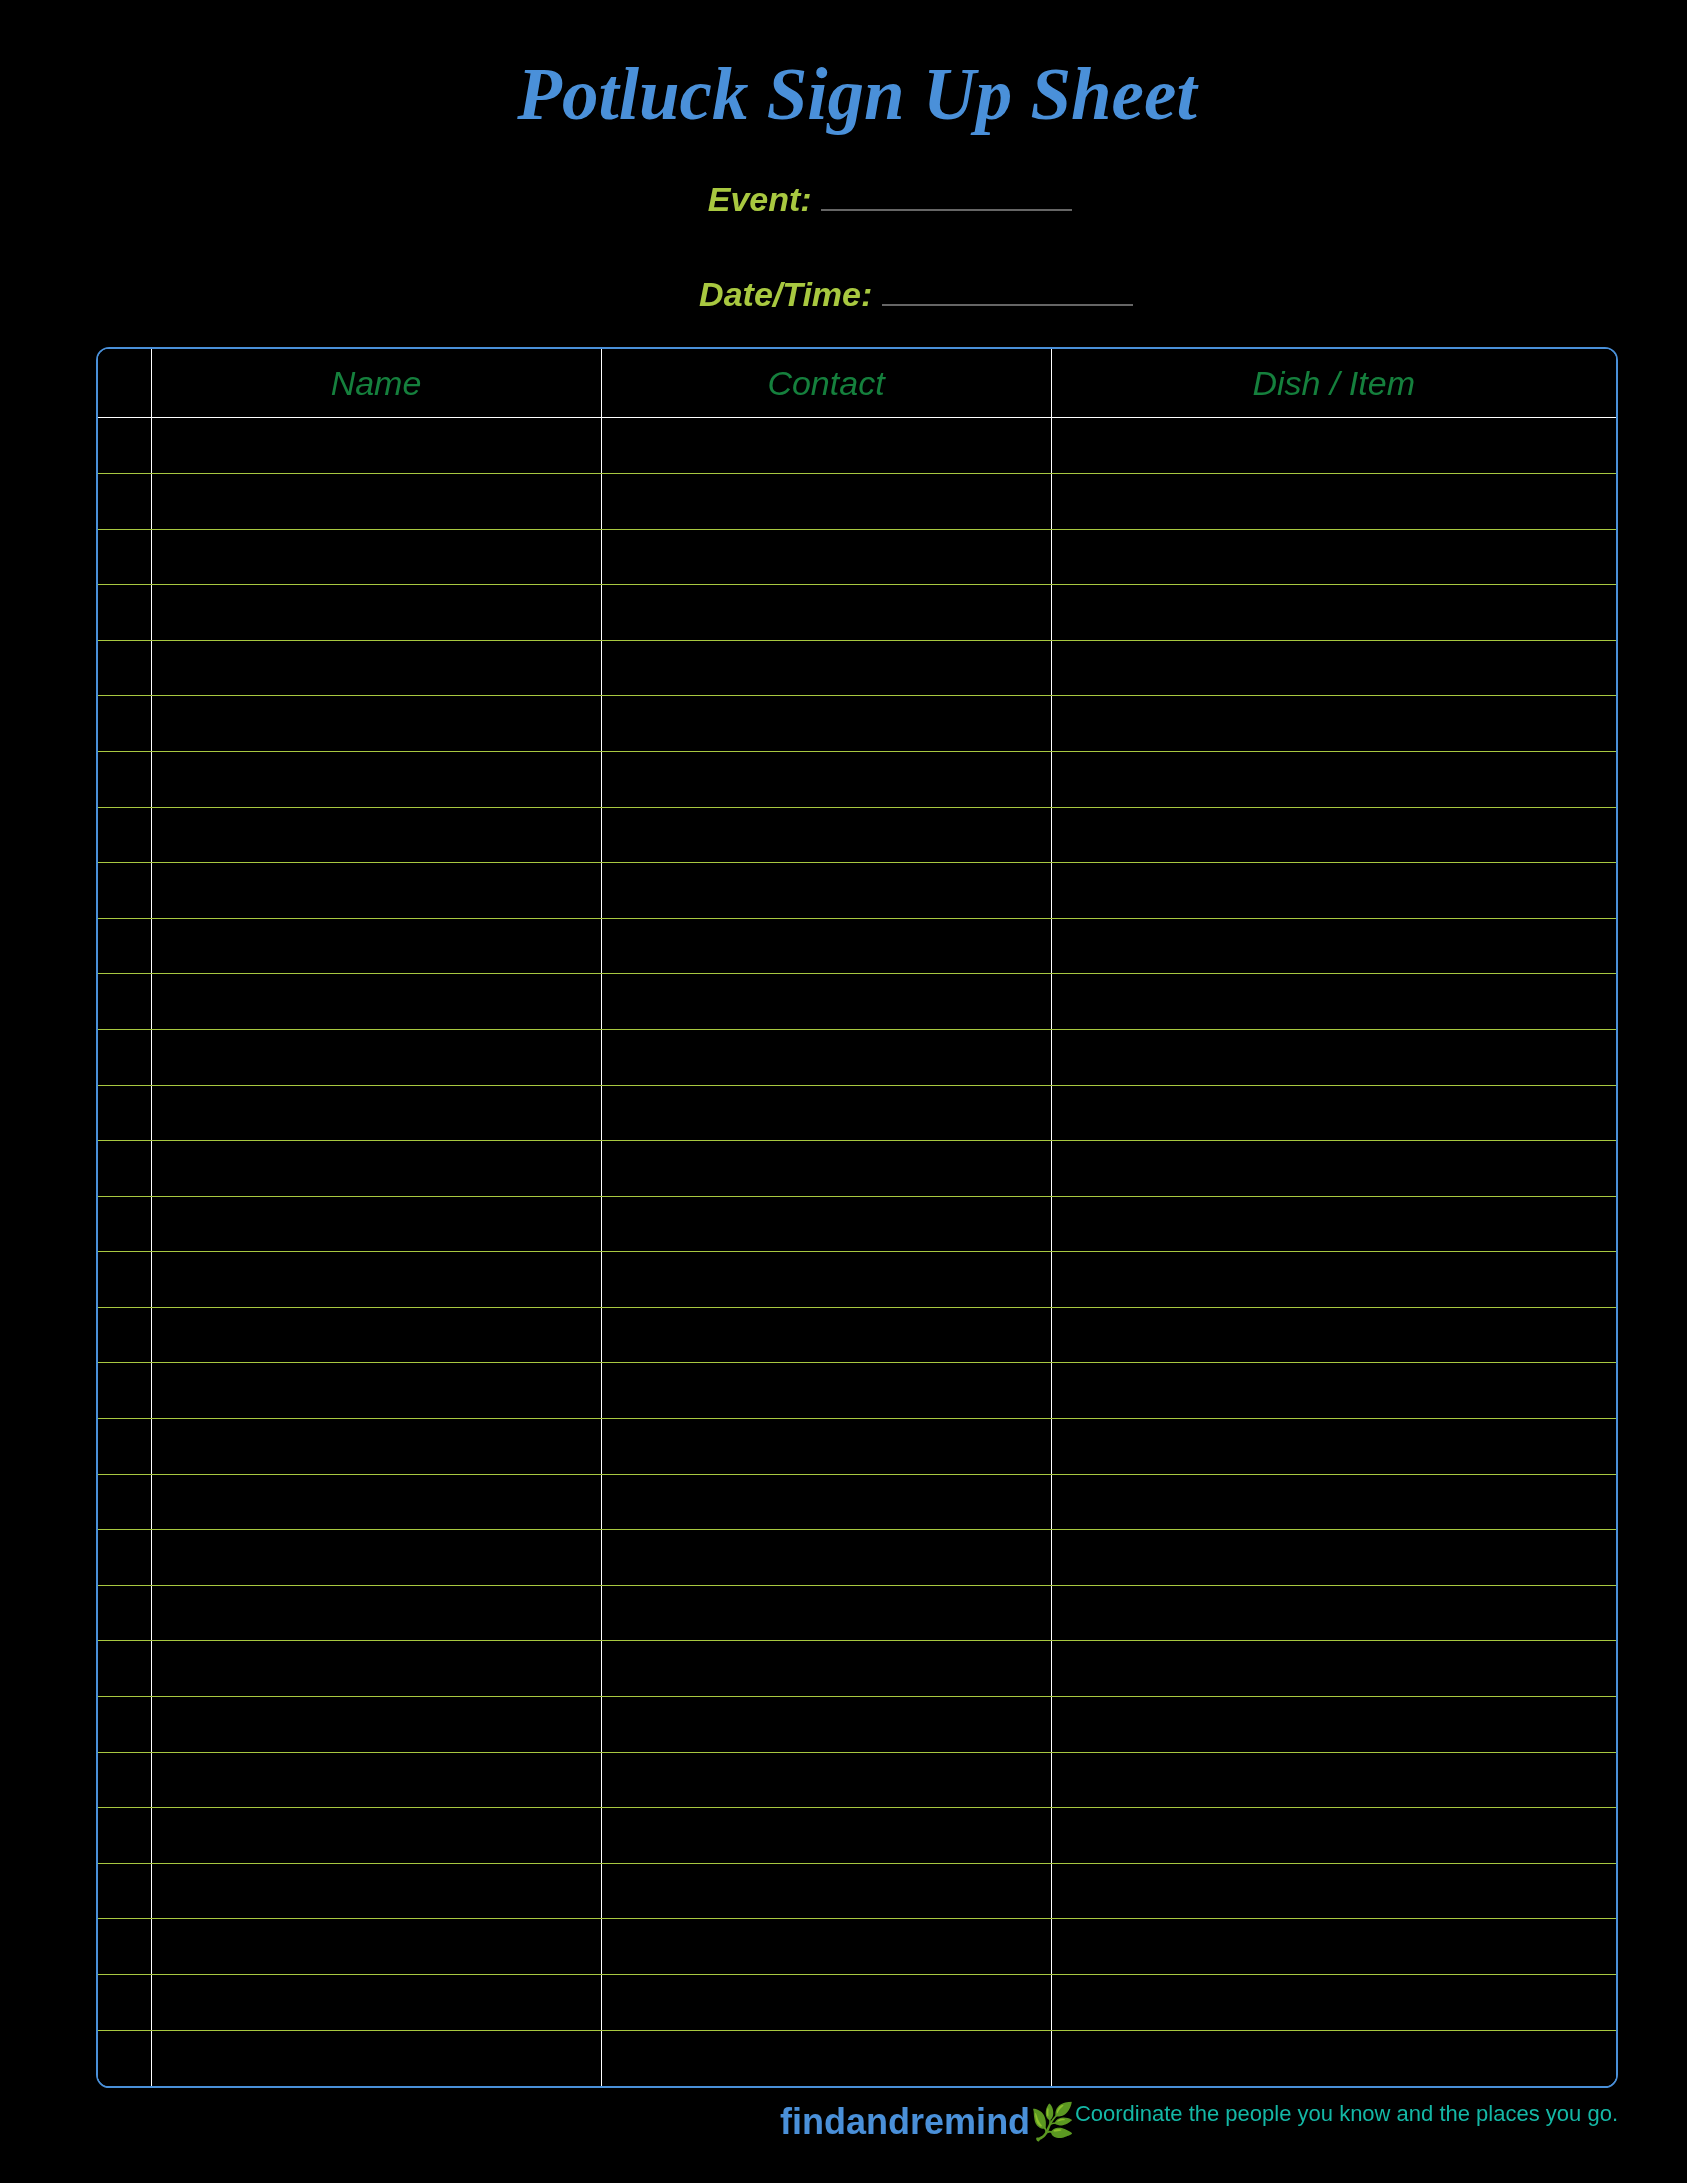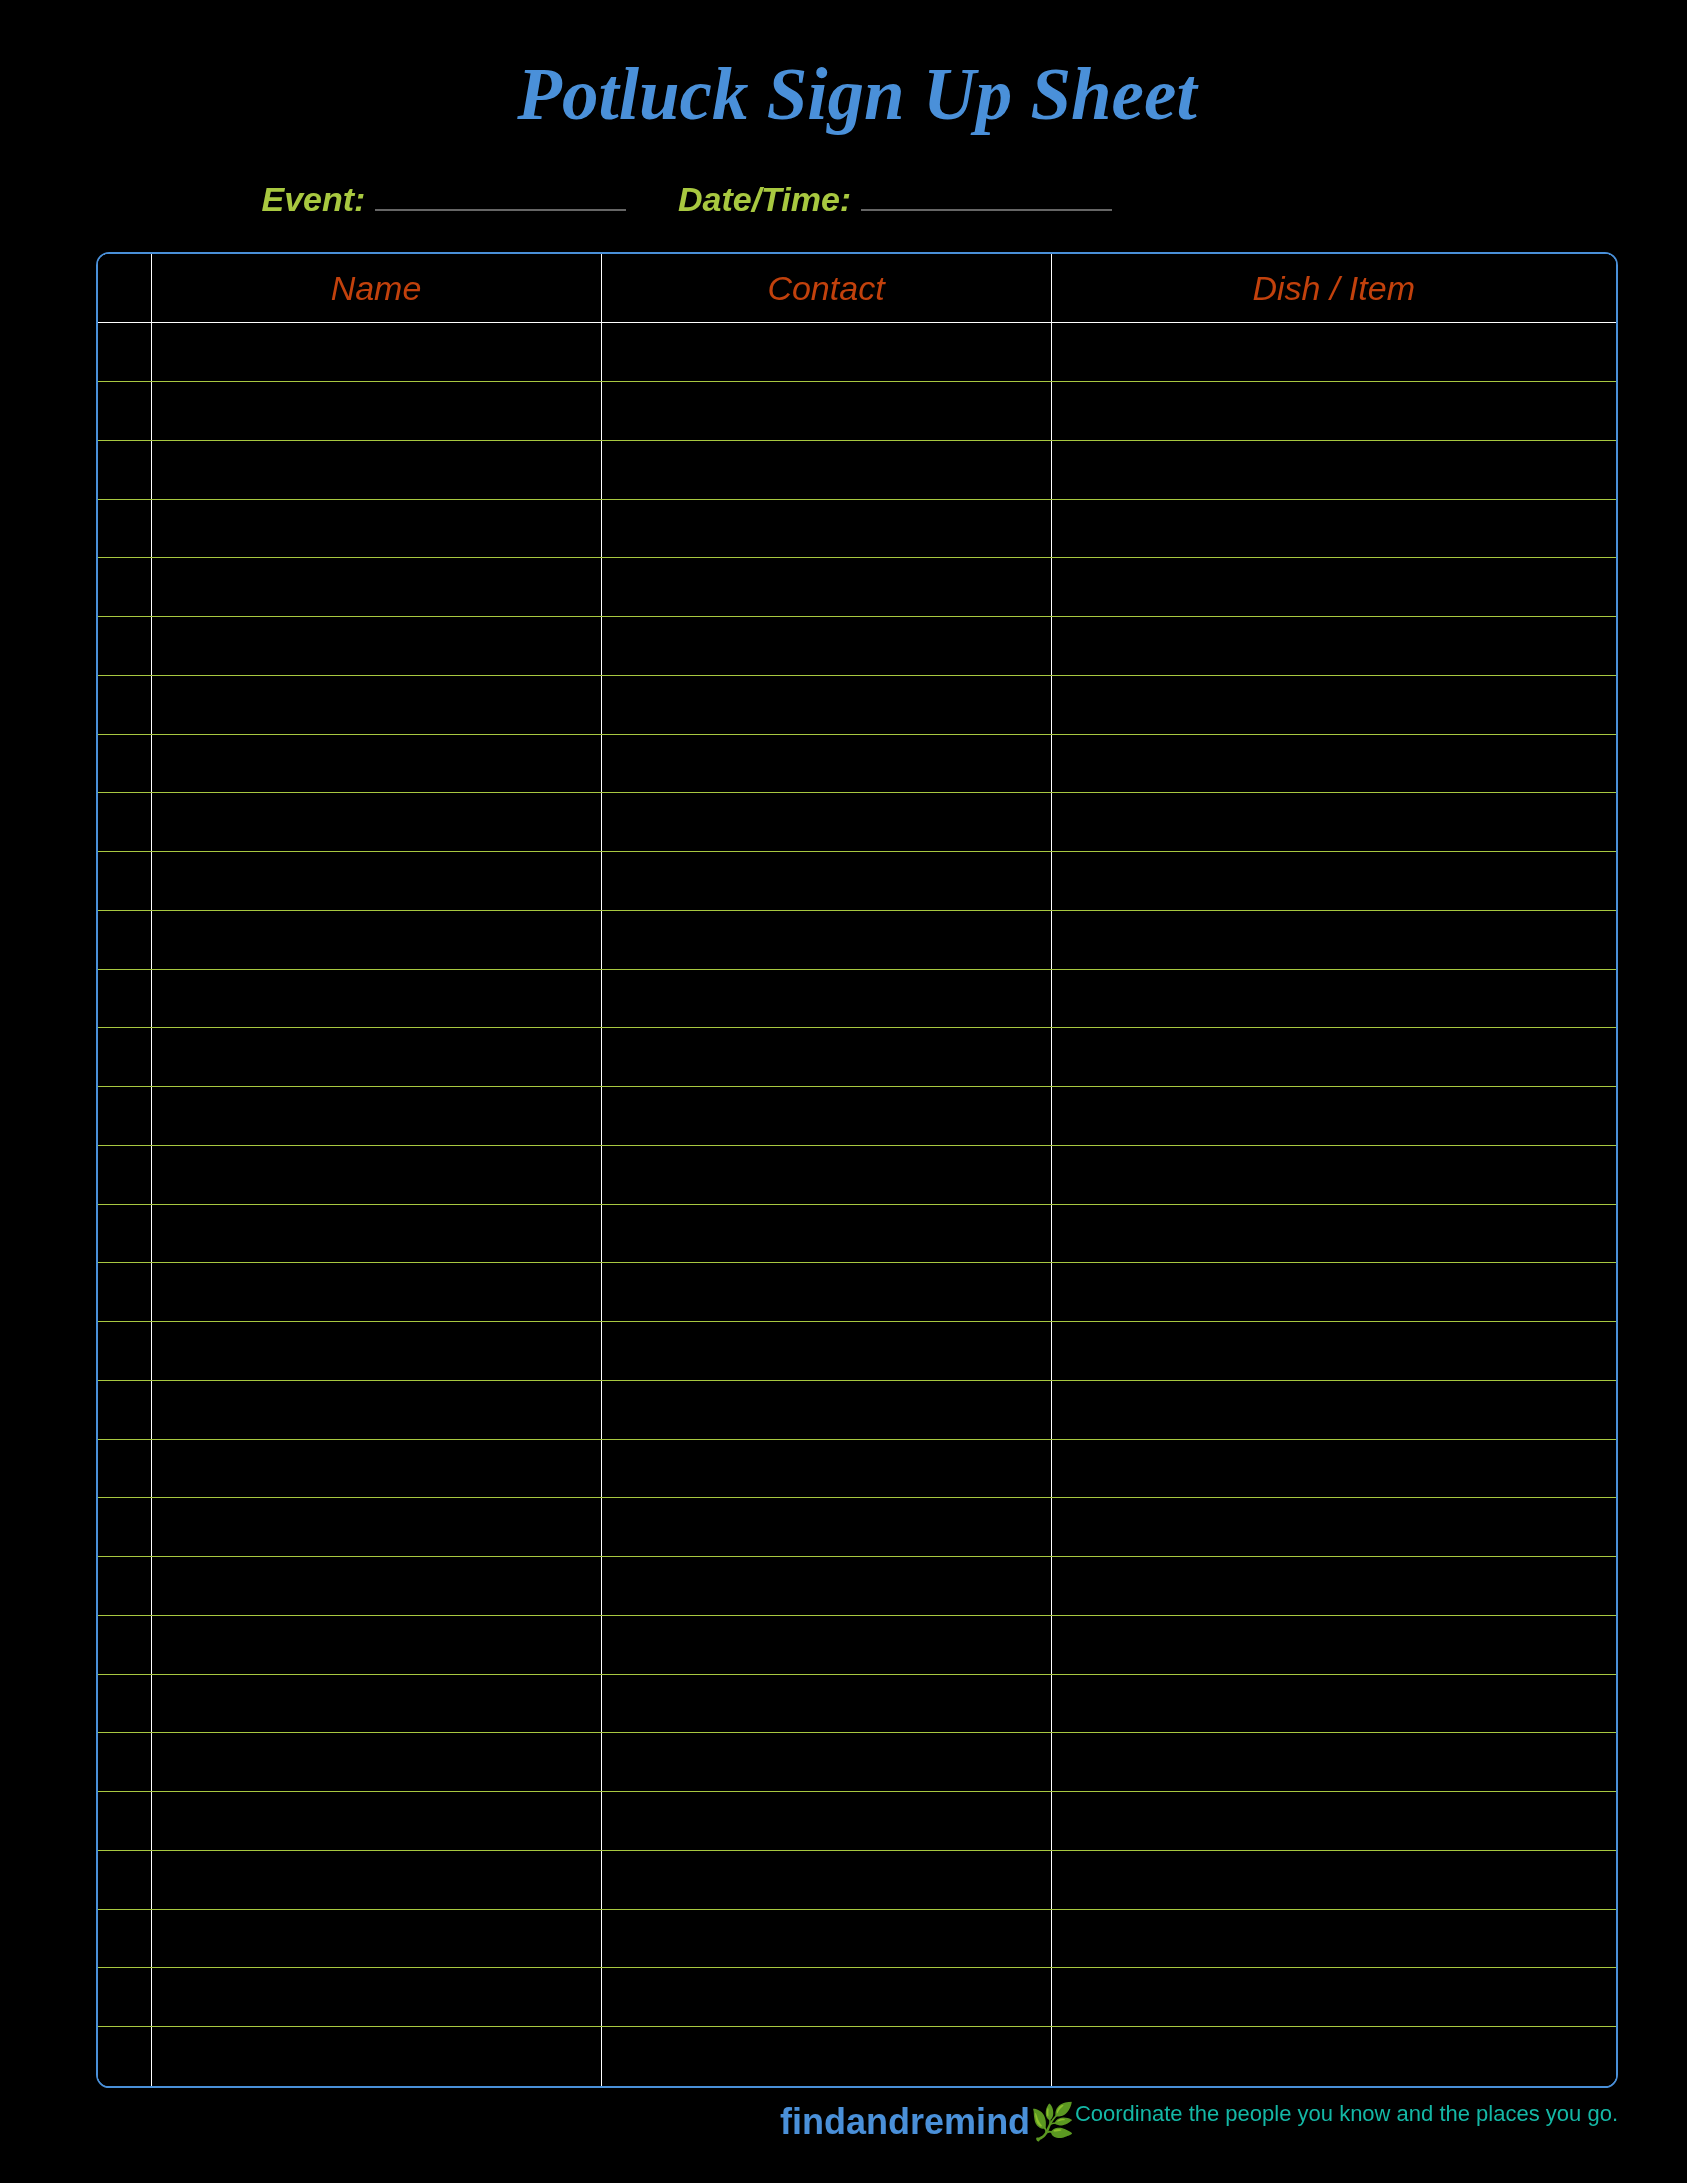--- a/index.html
+++ b/index.html
@@ -35,22 +35,23 @@
       color: #4a90d9;
       font-style: italic;
       font-weight: bold;
       margin-bottom: 40px;
       margin-top: 13.2px;
       text-align: center;
     }
 
     .event-row {
       display: flex;
-      flex-direction: row;
+      flex-direction: column;
       align-items: center;
+      gap: 53px;
       margin-bottom: 33px;
       width: 1323px;
       justify-content: flex-start;
       padding-left: 66px;
     }
 
     .event-label {
       font-family: Arial, sans-serif;
       font-size: 34px;
       font-weight: bold;
@@ -93,21 +94,21 @@
 
     .signup-table {
       width: 100%;
       height: 100%;
       border-collapse: collapse;
       background-color: #000000;
     }
 
     .header-row th {
       background-color: #000000;
-      color: #c2410c;
+      color: #15803d;
       font-size: 34px;
       font-style: italic;
       font-weight: normal;
       padding: 14.6px 6.6px;
       border-right: 1.3px solid #ffffff;
       border-bottom: 1.3px solid #ffffff;
       text-align: center;
     }
 
     .header-row th:last-child {

